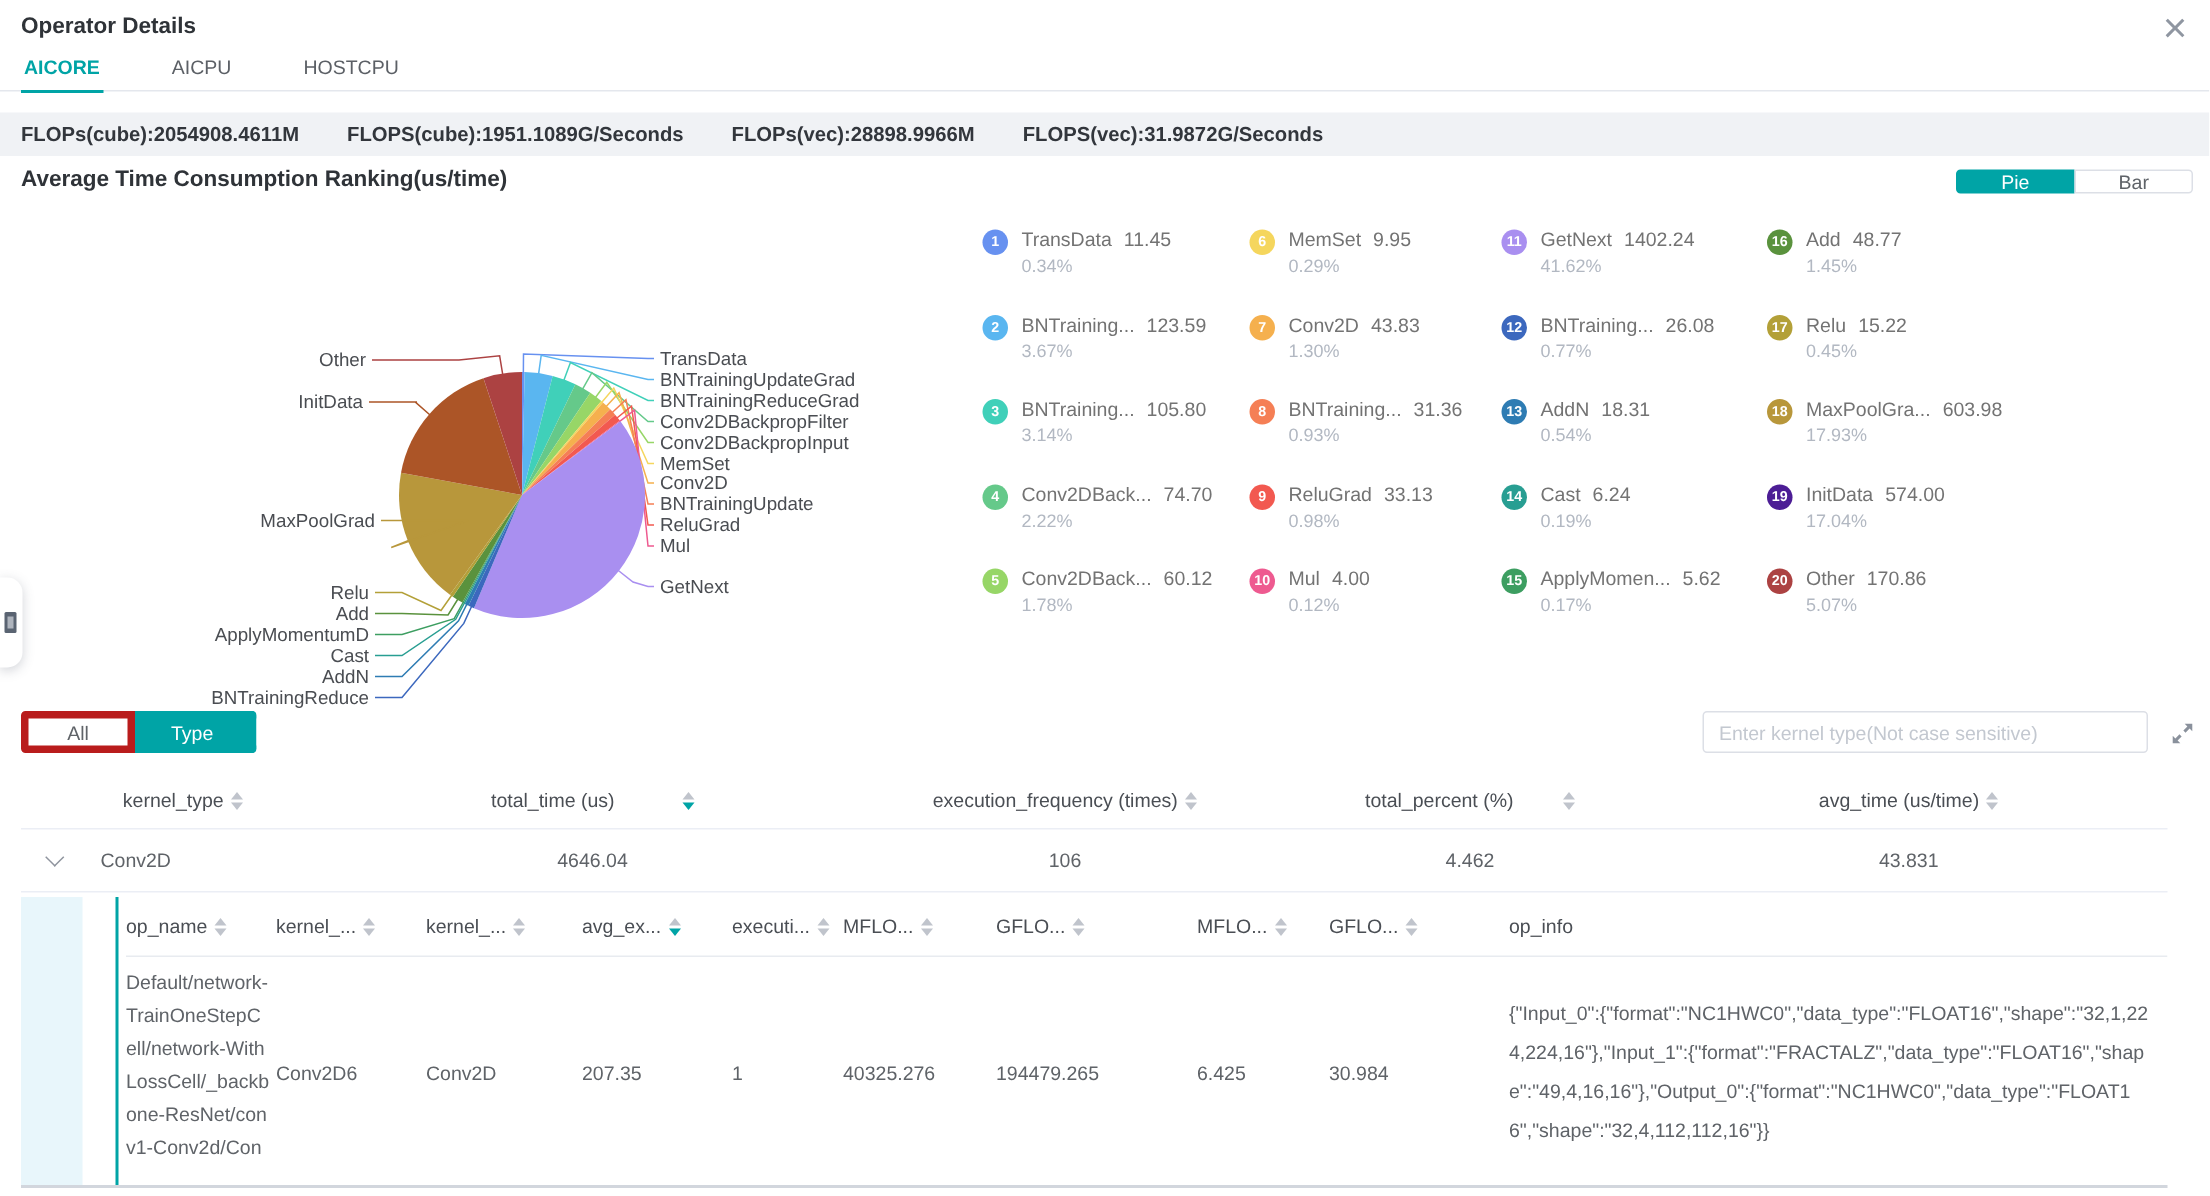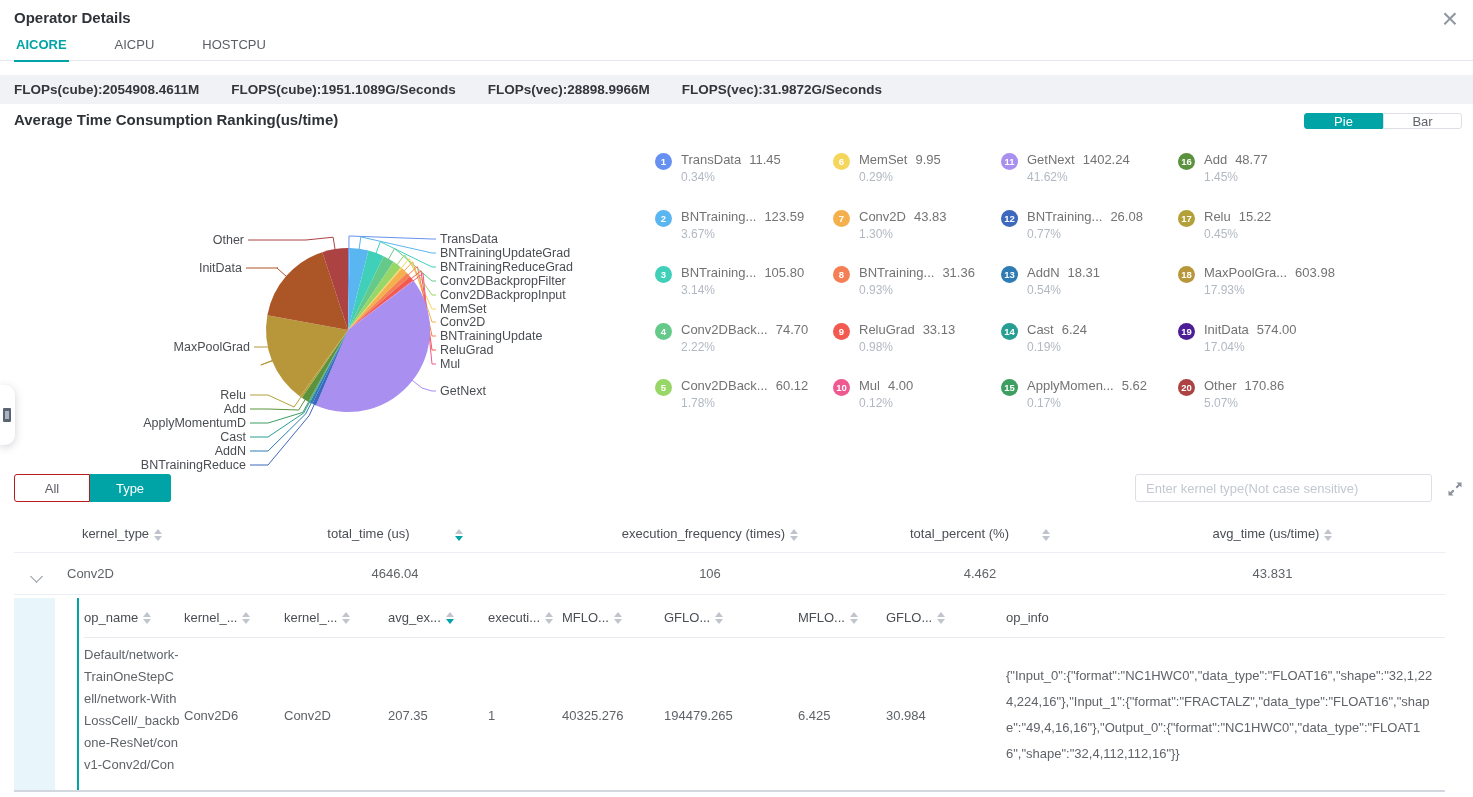--- a/index.html
+++ b/index.html
@@ -40,37 +40,37 @@
   .lg-line1 { font-size:13px; color:#737373; white-space:nowrap; }
   .lg-line1 .lg-val { margin-left:8px; }
   .lg-pct { font-size:12px; color:#b2b8c2; margin-top:3px; }
   
   .edge-handle { position:absolute; left:0; top:385px; width:15px; height:60px; background:#fff;
     border-radius:0 10px 10px 0; box-shadow:0 2px 8px rgba(70,80,100,.25); cursor:pointer; }
   .edge-handle .grip { position:absolute; left:3px; top:23px; width:8px; height:14px; background:#5a6472; border-radius:1px; }
   .edge-handle .grip::after { content:""; position:absolute; left:2px; top:3px; width:4px; height:8px; background:#aeb4bd; }
   
   .filter-group { position:absolute; left:14px; top:474px; display:flex; }
-  .filter-group button { height:28px; font-size:13px; border:1px solid #b91c1c; background:#fff; color:#5f6368; cursor:pointer;
+  .filter-group button { height:28px; font-size:13px; border:5px solid #b91c1c; background:#fff; color:#5f6368; cursor:pointer;
     padding:0 24px; font-family:"Liberation Sans",sans-serif; }
   .filter-group button:first-child { border-radius:3px 0 0 3px; width:76px; }
   .filter-group button:last-child { border-radius:0 3px 3px 0; width:81px; border-left:none; }
   .filter-group button.active { background:#00a4a6; border-color:#00a4a6; color:#fff; }
   .search-box { position:absolute; right:41px; top:474px; width:297px; height:28px; border:1px solid #dcdfe6; border-radius:3px;
     padding:0 10px; font-size:13px; color:#5f6368; outline:none; font-family:"Liberation Sans",sans-serif; }
   .search-box::placeholder { color:#c3c8d0; }
   .expand-icon { position:absolute; right:9px; top:480px; width:18px; height:18px; cursor:pointer; }
   .expand-icon svg { display:block; }
   
   .ktable { position:absolute; left:14px; right:28px; top:515px; }
   .krow { display:flex; align-items:center; }
   .khead { height:38px; border-bottom:1px solid #ebeef5; }
   .khead .kcell { font-size:13px; color:#4a4e54; text-align:center; }
   .kbody { height:42px; border-bottom:1px solid #ebeef5; font-size:13px; color:#5f6368; }
-  .kcell { display:flex; align-items:flex-end; justify-content:center; }
+  .kcell { display:flex; align-items:center; justify-content:center; }
   .kcell.first { justify-content:flex-start; padding-left:18px; }
   .chev { width:9px; height:9px; border-right:1.5px solid #8f949e; border-bottom:1.5px solid #8f949e;
     transform:rotate(45deg); margin-right:26px; margin-top:-4px; cursor:pointer; }
   .caret { display:inline-flex; flex-direction:column; margin-left:5px; }
   .caret i { display:block; width:0; height:0; border-left:4px solid transparent; border-right:4px solid transparent; }
   .caret .up { border-bottom:5px solid #c0c4cc; margin-bottom:2px; }
   .caret .down { border-top:5px solid #c0c4cc; }
   .caret.desc .down { border-top-color:#00a4a6; }
   
   .detail-wrap { position:absolute; left:14px; right:28px; top:598px; height:194px; display:flex; border-bottom:2px solid #d2d6dd; }

